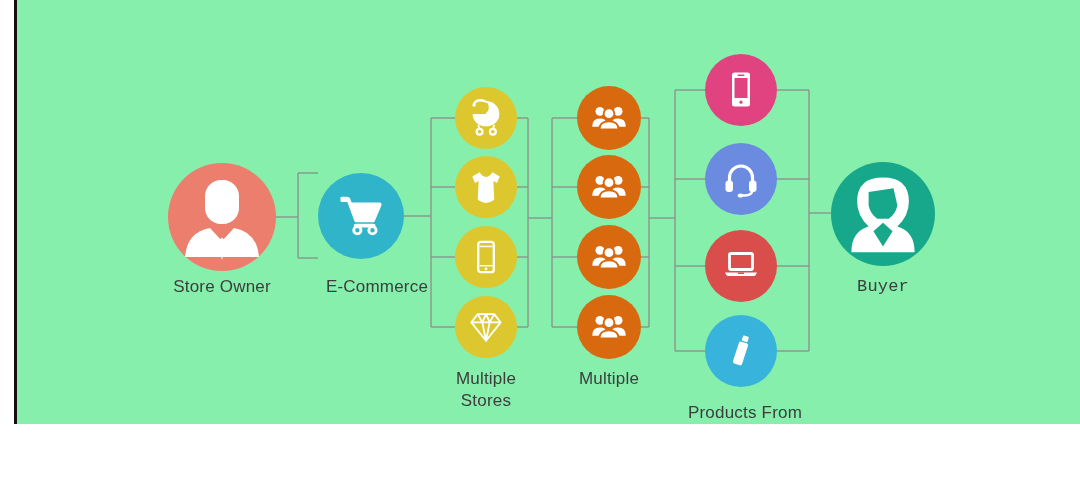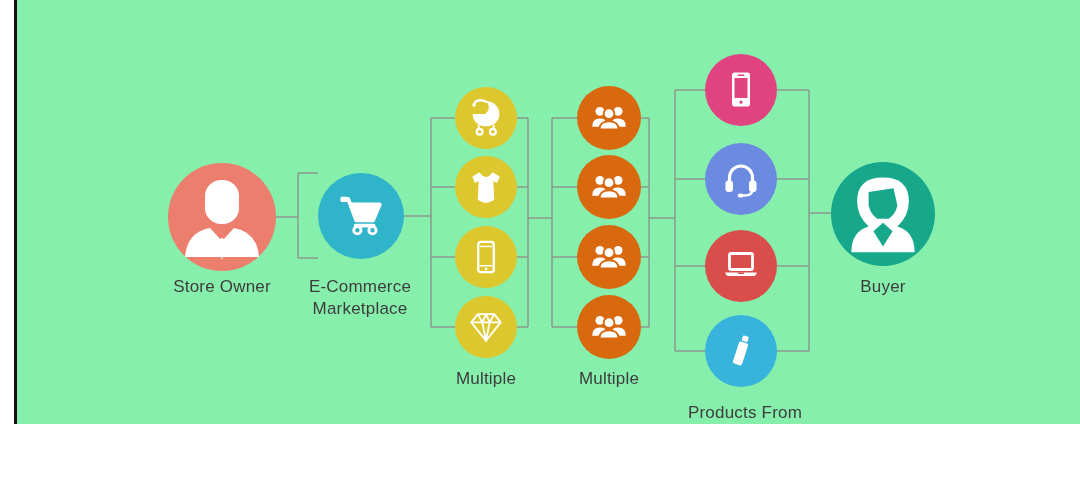--- a/index.html
+++ b/index.html
@@ -92,23 +92,22 @@
   <div class="circle" style="left: 304px; top: 173px; width: 86px; height: 86px; background: rgb(47, 180, 201); color: rgb(47, 180, 201);">
     <svg width="58" height="58" viewBox="0 0 48 48">
       <rect x="7" y="8" width="6.5" height="4.5" rx="1.2" fill="#fff"></rect>
       <path d="M10 10 L13.5 10 L20 27.5 H34 L39.5 14.5 H16.5" fill="none" stroke="#fff" stroke-width="3.2" stroke-linejoin="round" stroke-linecap="round"></path>
       <path d="M16.8 14.5 H39 L34.3 27.5 H20.5 Z" fill="#fff"></path>
       <rect x="18" y="30.5" width="18" height="3" rx="1.5" fill="#fff"></rect>
       <circle cx="21" cy="35.8" r="3" fill="currentColor" stroke="#fff" stroke-width="2.4"></circle>
       <circle cx="33.5" cy="35.8" r="3" fill="currentColor" stroke="#fff" stroke-width="2.4"></circle>
     </svg>
   </div>
-  <div class="label" style="left:281px;top:276px;width:130px;">
+  <div class="label" style="left:298px;top:276px;width:130px;">
     <span>E-Commerce</span>
-    <span>Marketplace</span>
   </div>
 
   <div class="circle" style="left: 441px; top: 87px; width: 62px; height: 62px; background: rgb(221, 199, 46); color: rgb(221, 199, 46);">
     <svg width="44" height="44" viewBox="0 0 48 48">
       <path d="M24 5.5 A14.5 14 0 0 1 38.5 19.5 H24 Z" fill="#fff"></path>
       <ellipse cx="23" cy="12.5" rx="4" ry="6" fill="currentColor"></ellipse>
       <path d="M9.5 19.5 H38.5 V20.5 A14.5 12.5 0 0 1 9.5 20.5 Z" fill="#fff"></path>
       <path d="M23.5 6 Q14.5 2.5 11 8.5" fill="none" stroke="#fff" stroke-width="2.6" stroke-linecap="round"></path>
       <circle cx="11" cy="9.8" r="1.8" fill="#fff"></circle>
       <path d="M15.5 31.5 L17 36 M33 31.5 L31.5 36" stroke="#fff" stroke-width="2"></path>
@@ -132,20 +131,21 @@
   <div class="circle" style="left: 441px; top: 296px; width: 62px; height: 62px; background: rgb(221, 199, 46); color: rgb(221, 199, 46);">
     <svg width="44" height="44" viewBox="0 0 48 48">
       <g fill="none" stroke="#fff" stroke-width="2" stroke-linejoin="round">
         <path d="M15 10 H33 L40 19 L24 39 L8 19 Z"></path>
         <path d="M8 19 H40 M15 10 L20 19 L24 10 L28 19 L33 10 M20 19 L24 39 L28 19"></path>
       </g>
     </svg>
   </div>
   <div class="label" style="left:422px;top:368px;width:100px;">
     <span>Multiple</span>
+    <span>Stores</span>
   </div>
 
   <div class="circle" style="left: 563px; top: 86px; width: 64px; height: 64px; background: rgb(216, 105, 15); color: rgb(216, 105, 15);">
     <svg width="46" height="46" viewBox="0 0 48 48">
       <circle cx="14.5" cy="17" r="4.6" fill="#fff"></circle>
       <path d="M6.5 33 Q6.5 24.5 14.5 24.5 Q18 24.5 20 26 L20 33 Z" fill="#fff"></path>
       <circle cx="33.5" cy="17" r="4.6" fill="#fff"></circle>
       <path d="M41.5 33 Q41.5 24.5 33.5 24.5 Q30 24.5 28 26 L28 33 Z" fill="#fff"></path>
       <circle cx="24" cy="19.5" r="5.6" fill="#fff" stroke="currentColor" stroke-width="2"></circle>
       <path d="M14 36 Q14 27.5 24 27.5 Q34 27.5 34 36 Z" fill="#fff" stroke="currentColor" stroke-width="2"></path>
@@ -221,17 +221,17 @@
     <span>Products From</span>
   </div>
 
   <div class="circle" style="left: 817px; top: 162px; width: 104px; height: 104px; background: rgb(23, 168, 139); color: rgb(23, 168, 139);">
     <svg width="92" height="92" viewBox="0 0 48 48">
       <path d="M7.5 44 Q7.5 33 16.5 30.5 Q10.5 25 10.5 17.5 Q10.5 5 24 5 Q37.5 5 37.5 17.5 Q37.5 25 31.5 30.5 Q40.5 33 40.5 44 Z" fill="#fff"></path>
       <path d="M16.5 12.5 L29.5 10.5 L31.5 19.5 Q30.5 24 27 26.5 L21 26.5 Q17.5 24 16.5 19.5 Z" fill="currentColor"></path>
       <path d="M24 28.5 L29 33 L24 41 L19 33 Z" fill="currentColor"></path>
     </svg>
   </div>
-  <div class="label" style="left:819px;top:276px;width:100px;">
+  <div class="label" style="left:819px;top:276px;width:100px;font-family:Liberation Mono, monospace;">
     <span>Buyer</span>
   </div>
 
 </div>
 
 </body></html>

